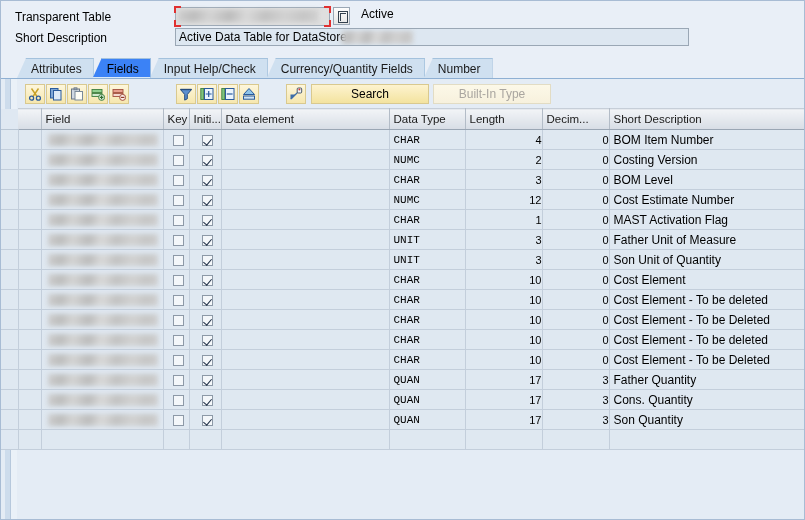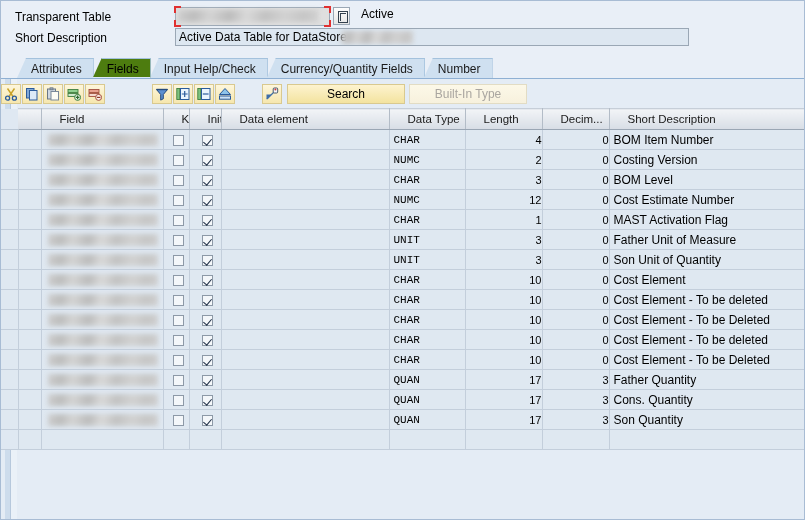--- a/index.html
+++ b/index.html
@@ -167,39 +167,40 @@
     background: #cfe0f0;
     border-top: 1px solid #a4c2dd;
     border-right: 1px solid #a4c2dd;
     cursor: pointer;
     white-space: nowrap;
     margin-right: -1px;
     box-sizing: border-box;
     clip-path: polygon(9px 0, 100% 0, 100% 100%, 0 100%);
   }
   .tab.active {
-    background: #4d7c0f;
+    background: #3b82f6;
     color: #000;
     font-weight: normal;
     border-bottom: 1px solid #dae9f7;
     z-index: 3;
   }
 
   
   .content-area {
     position: absolute;
     left: 0;
     top: 78px;
     right: 0;
     bottom: 0;
     background: #e4ecf5;
   }
   .toolbar {
     position: relative;
     height: 29px;
+    padding-left: 24px;
     display: flex;
     align-items: center;
     gap: 0;
   }
   .tbtn {
     width: 20px;
     height: 20px;
     box-sizing: border-box;
     border: 1px solid #d9c98f;
     background: linear-gradient(#fdf6dc,#f6e7ae);
@@ -259,21 +260,21 @@
   }
   
   table.grid thead th {
     background: linear-gradient(#f2f4f7,#d7dde5);
     border-right: 1px solid #b3bcc7;
     border-bottom: 1px solid #9aa6b4;
     border-top: 1px solid #c6ced8;
     font-weight: normal;
     font-size: 11.5px;
     text-align: left;
-    padding-left: 18px;
+    padding-left: 4px;
     color: #1a1a1a;
     height: 21px;
   }
   table.grid thead th.h-sel {
     padding: 0;
     background: linear-gradient(#f2f4f7,#d7dde5);
   }
   table.grid thead th.h-gutter {
     background: #dfe8f2;
     border-right: none;

